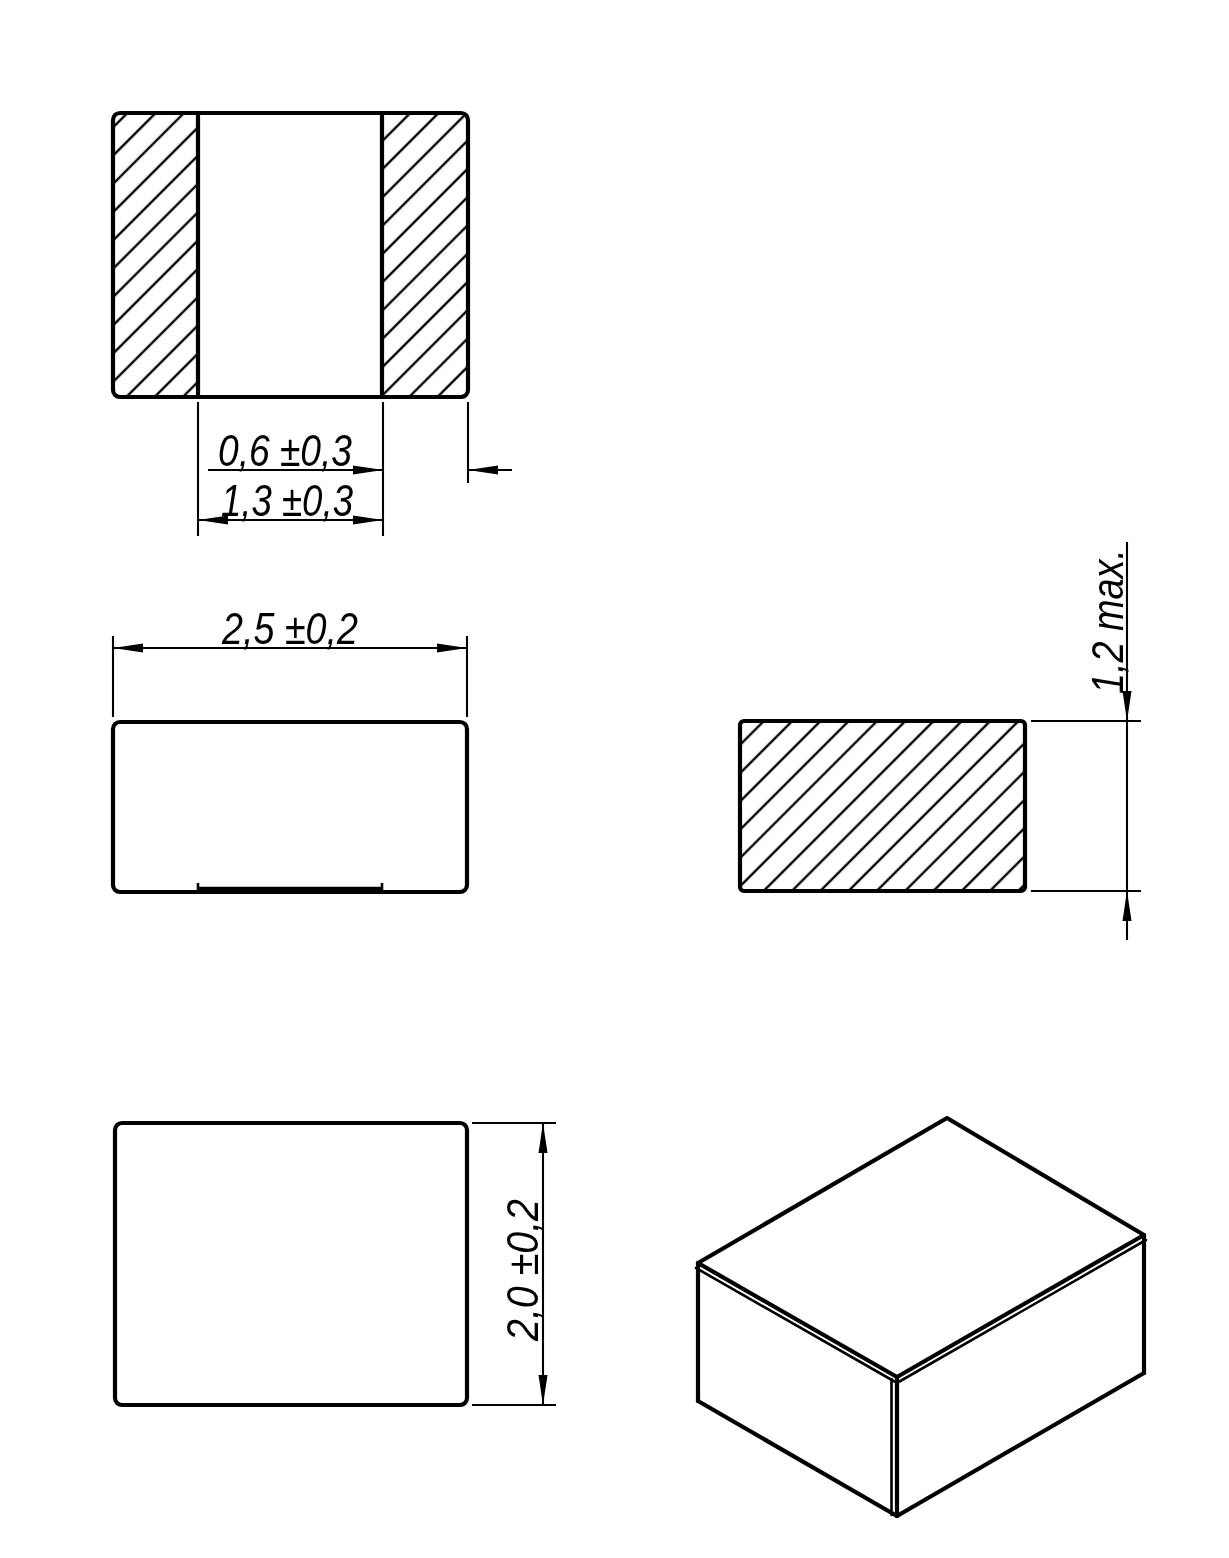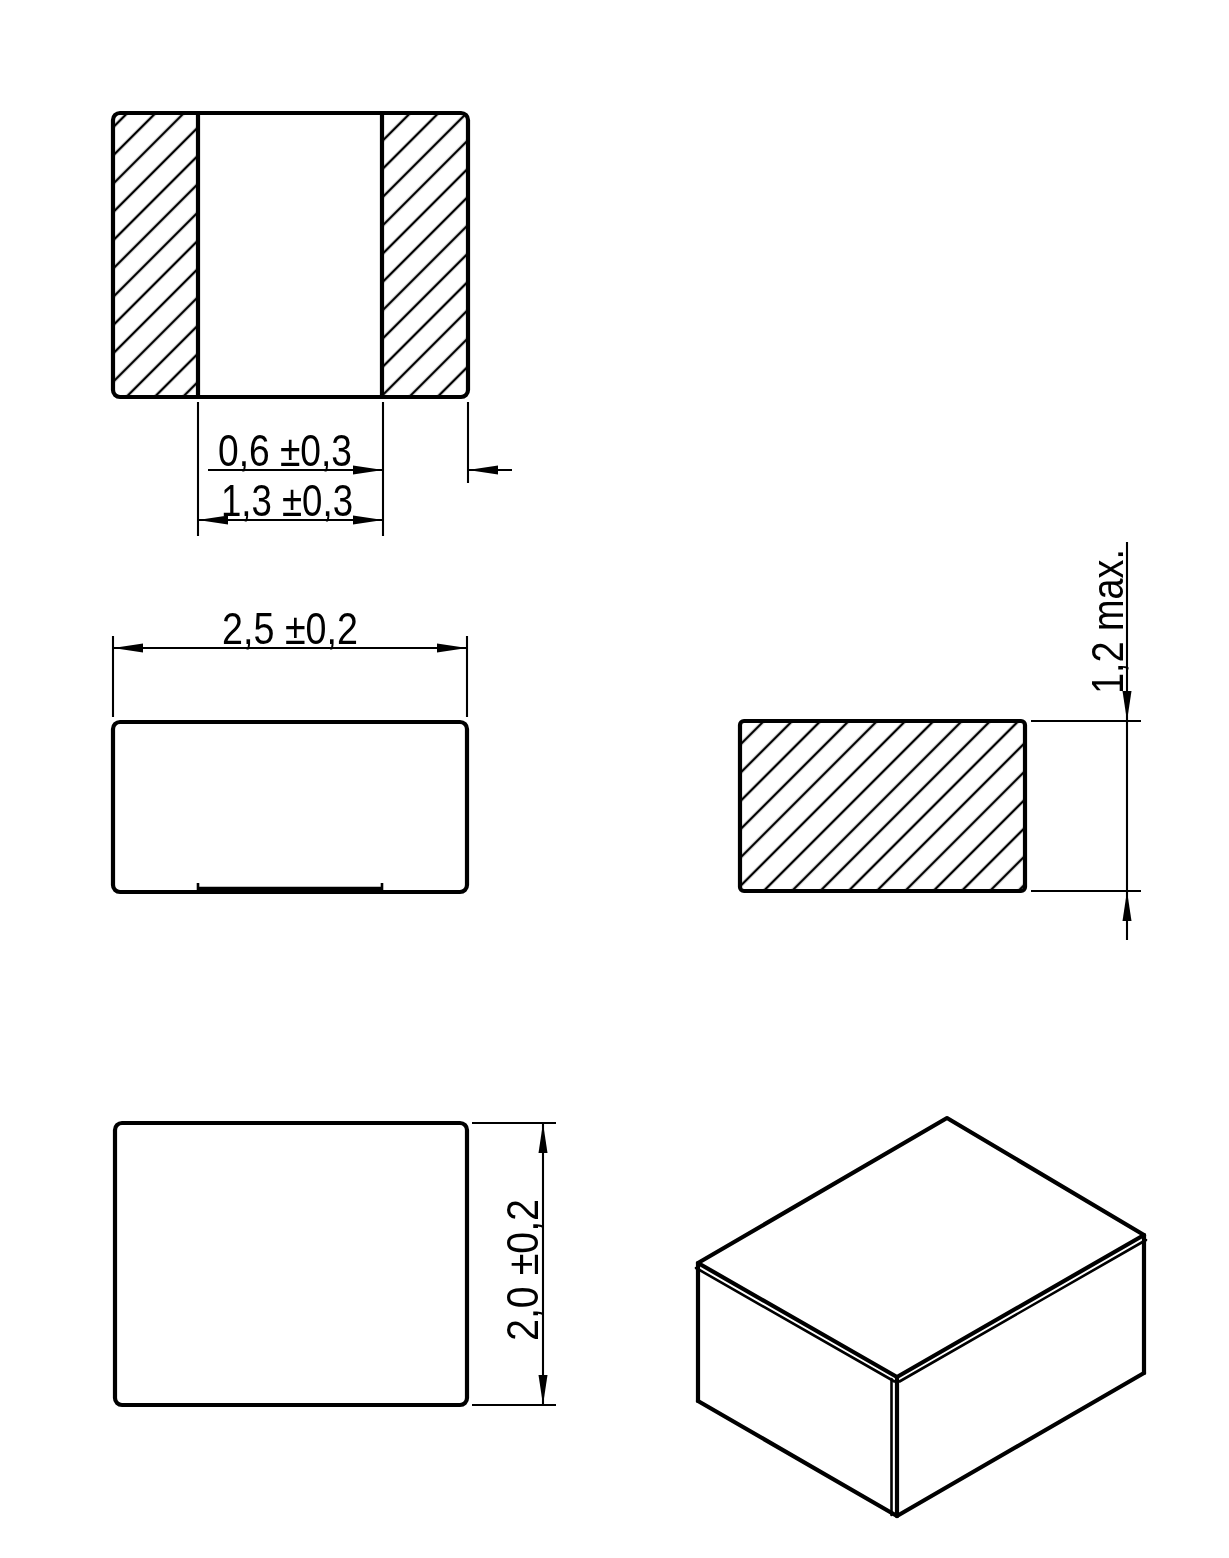--- a/index.html
+++ b/index.html
@@ -6,20 +6,21 @@
     margin: 0;
     padding: 0;
     background: #ffffff;
   }
   .canvas {
     position: relative;
     width: 1229px;
     height: 1558px;
     background: #ffffff;
     font-family: "Liberation Sans", sans-serif;
+    font-style: italic;
   }
   svg { display: block; }
   .outline {
     fill: none;
     stroke: #000000;
     stroke-width: 4.2;
     stroke-linejoin: round;
   }
   .edge {
     stroke: #000000;

